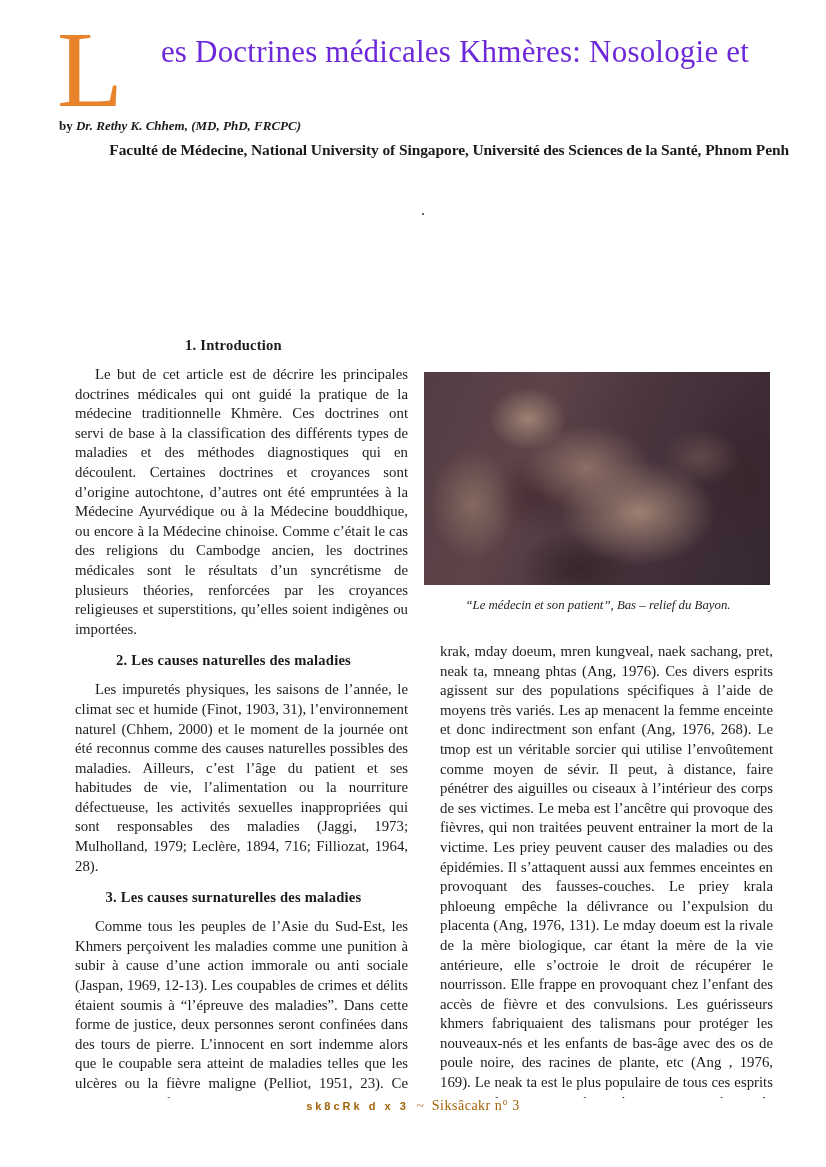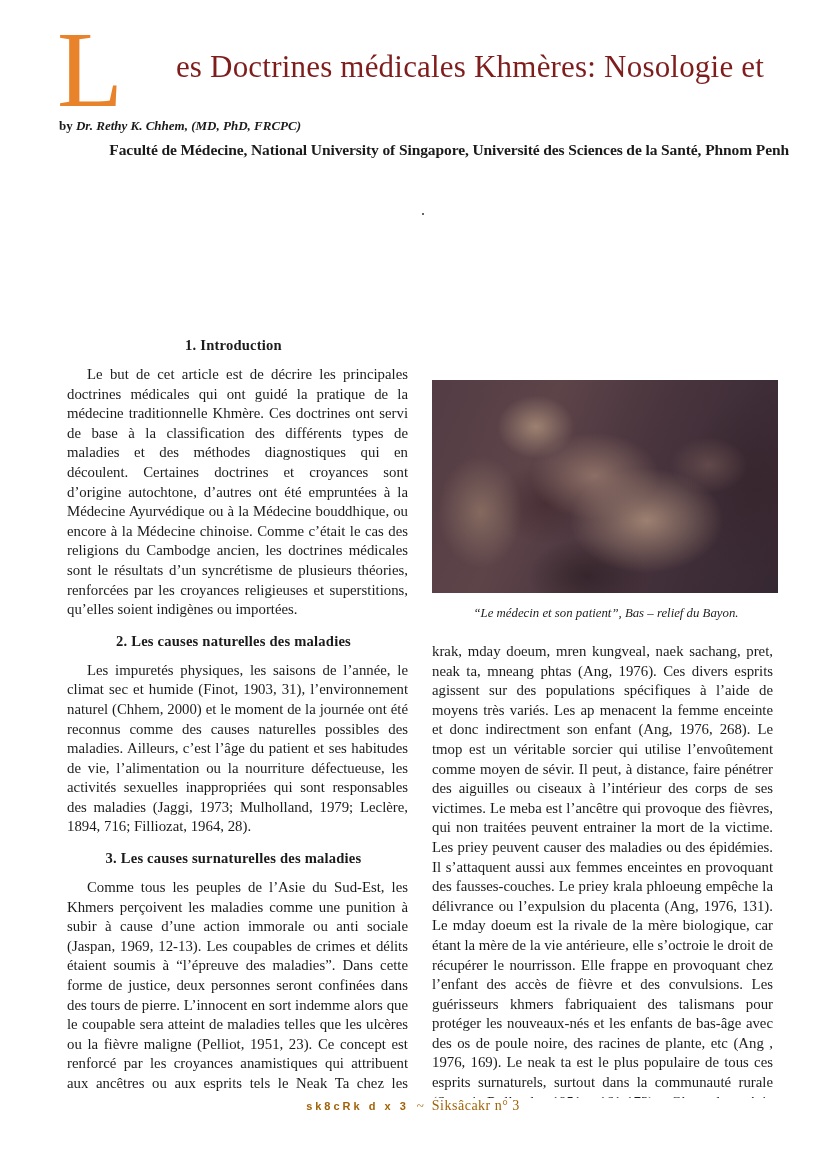--- a/index.html
+++ b/index.html
@@ -14,21 +14,21 @@
   }
   
   .dropcap{
     position:absolute;left:57px;top:24px;
     font-size:108px;line-height:0.85;
     color:#e8832b;font-weight:normal;
   }
   .title{
     position:absolute;left:135px;top:33px;width:640px;
     font-size:31px;line-height:37px;font-weight:normal;
-    text-align:center;margin:15px;color:#7f1d1d;
+    text-align:center;margin:0;color:#6d28d9;
     letter-spacing:0.2px;
   }
   .byline{
     position:absolute;left:59px;top:118px;margin:0;
     font-size:13px;font-weight:bold;
   }
   .byline .author{font-style:italic;}
   .affiliation{
     position:absolute;left:59px;top:141px;width:730px;margin:0;
     font-size:15.5px;font-weight:bold;letter-spacing:-0.1px;text-align:right;
@@ -43,21 +43,21 @@
     font-size:14.8px;line-height:19.6px;text-align:justify;
     overflow:hidden;
   }
   .col-left{left:59px;}
   .col-right{left:424px;}
   .col h2{
     font-size:14.6px;line-height:18px;font-weight:bold;
     margin:12px 0 11px 0;text-align:center;letter-spacing:0.2px;
   }
   .col h2:first-child{margin-top:0;}
-  .col p{margin:0 0 8px 8px;text-indent:20px;}
+  .col p{margin:0 0 8px 16px;text-indent:20px;}
   .col p.cont{text-indent:0;}
   
   .figure{position:absolute;left:424px;top:372px;width:348px;}
   .basrelief{
     width:346px;height:213px;
     background:
       radial-gradient(ellipse 55px 45px at 30% 22%, rgba(168,140,120,.85) 0%, rgba(168,140,120,0) 70%),
       radial-gradient(ellipse 90px 60px at 47% 45%, rgba(155,124,110,.8) 0%, rgba(155,124,110,0) 72%),
       radial-gradient(ellipse 110px 75px at 62% 66%, rgba(172,142,122,.85) 0%, rgba(172,142,122,0) 70%),
       radial-gradient(ellipse 60px 80px at 14% 62%, rgba(150,122,105,.7) 0%, rgba(150,122,105,0) 70%),
@@ -110,21 +110,21 @@
     <h2>3. Les causes surnaturelles des maladies</h2>
     <p>Comme tous les peuples de l’Asie du Sud-Est, les Khmers perçoivent les maladies comme une punition à subir à cause d’une action immorale ou anti sociale (Jaspan, 1969, 12-13). Les coupables de crimes et délits étaient soumis à “l’épreuve des maladies”. Dans cette forme de justice, deux personnes seront confinées dans des tours de pierre. L’innocent en sort indemme alors que le coupable sera atteint de maladies telles que les ulcères ou la fièvre maligne (Pelliot, 1951, 23). Ce concept est renforcé par les croyances anamistiques qui attribuent aux ancêtres ou aux esprits tels le Neak Ta chez les khmers, le Phi chex les Thaïs et laotiens et le Nat des Birmans, le pouvoir magique de provoquer les maladies, la destruction et la mort. De nombreux autres esprits malévolents ou sorciers ont été identifiés dans les croyances populaires khmères: ap, tmop, meba, arak, kon</p>
   </div>
 
   <div class="col col-right">
     <div class="text">
       <p class="cont">krak, mday doeum, mren kungveal, naek sachang, pret, neak ta, mneang phtas (Ang, 1976). Ces divers esprits agissent sur des populations spécifiques à l’aide de moyens très variés. Les ap menacent la femme enceinte et donc indirectment son enfant (Ang, 1976, 268). Le tmop est un véritable sorcier qui utilise l’envoûtement comme moyen de sévir. Il peut, à distance, faire pénétrer des aiguilles ou ciseaux à l’intérieur des corps de ses victimes. Le meba est l’ancêtre qui provoque des fièvres, qui non traitées peuvent entrainer la mort de la victime. Les priey peuvent causer des maladies ou des épidémies. Il s’attaquent aussi aux femmes enceintes en provoquant des fausses-couches. Le priey krala phloeung empêche la délivrance ou l’expulsion du placenta (Ang, 1976, 131). Le mday doeum est la rivale de la mère biologique, car étant la mère de la vie antérieure, elle s’octroie le droit de récupérer le nourrisson. Elle frappe en provoquant chez l’enfant des accès de fièvre et des convulsions. Les guérisseurs khmers fabriquaient des talismans pour protéger les nouveaux-nés et les enfants de bas-âge avec des os de poule noire, des racines de plante, etc (Ang , 1976, 169). Le neak ta est le plus populaire de tous ces esprits surnaturels, surtout dans la communauté rurale (Souyris-Rolland, 1951, 161-173). C’est le génie tutélaire majeur du village. Il influence sur la vie des individus et de la communauté entière</p>
     </div>
   </div>
 
-  <figure class="figure" style="margin:8px">
+  <figure class="figure" style="margin:0">
     <div class="basrelief"></div>
     <figcaption class="caption">“Le médecin et son patient”, Bas – relief du Bayon.</figcaption>
   </figure>
 
   <div class="footer">
     <span class="khmer">sk8cRk d x 3</span><span class="sep">~</span><span class="journal">Siksâcakr n° 3</span>
   </div>
 
 </div>
 

